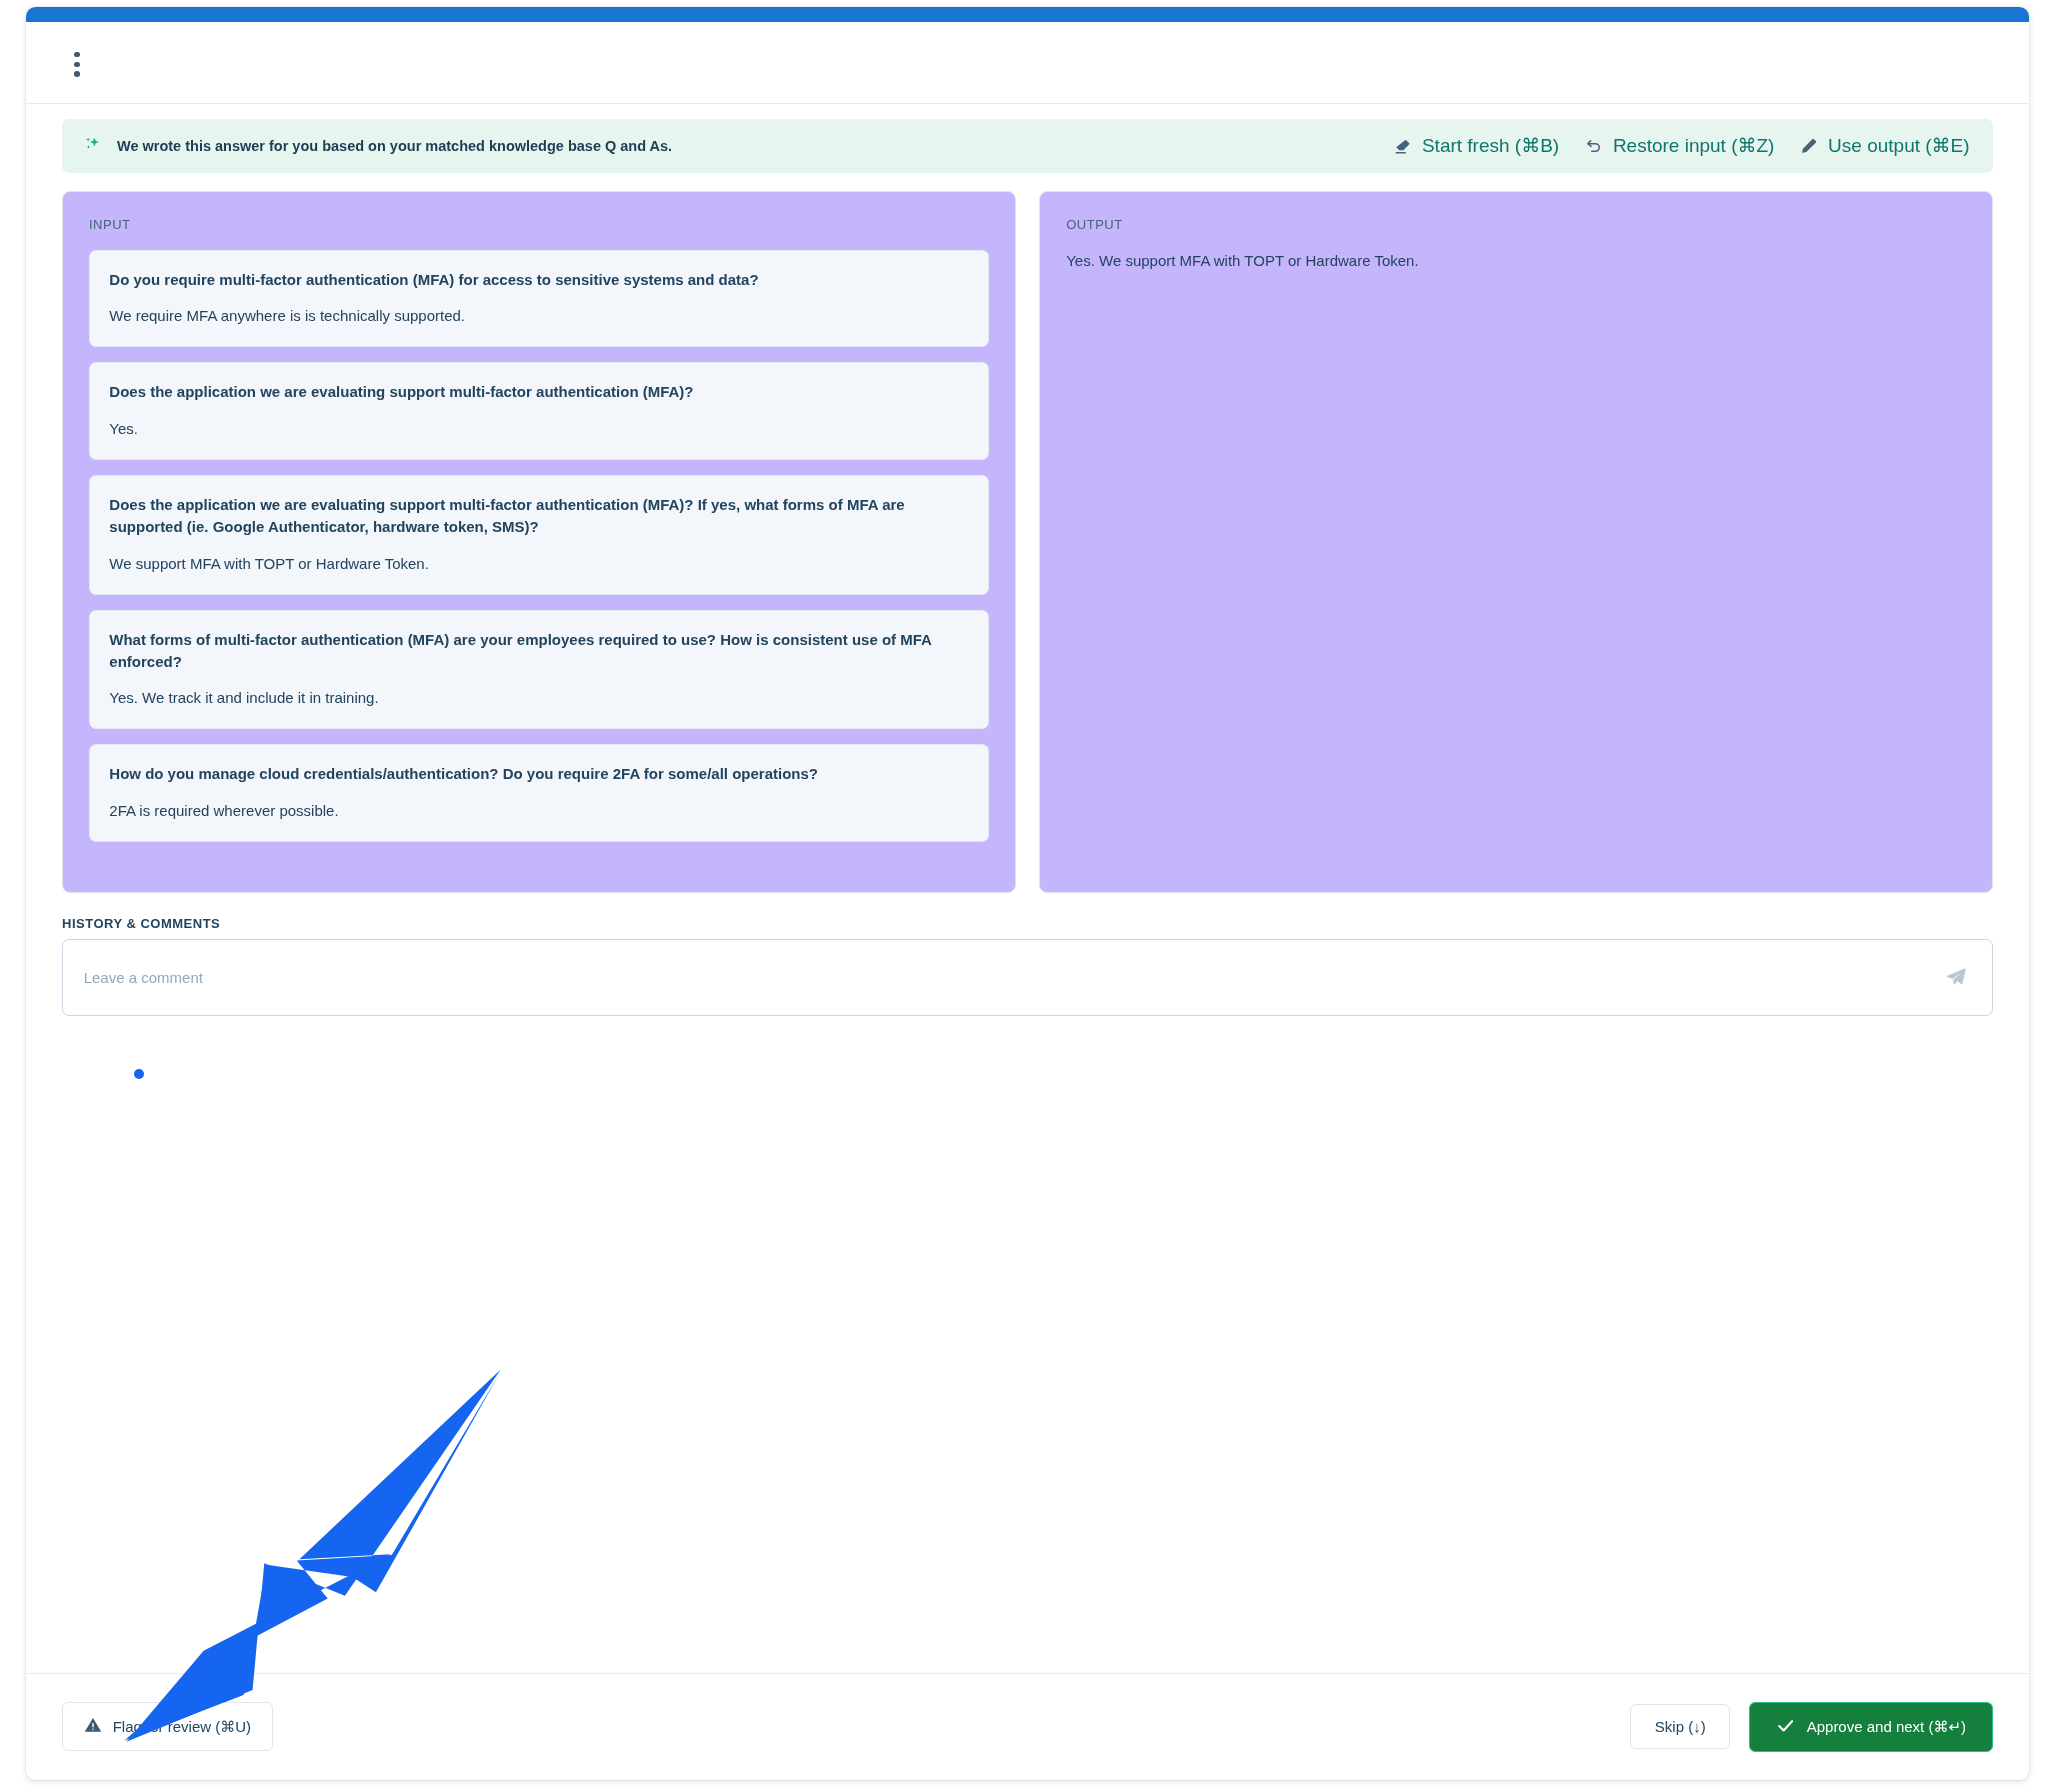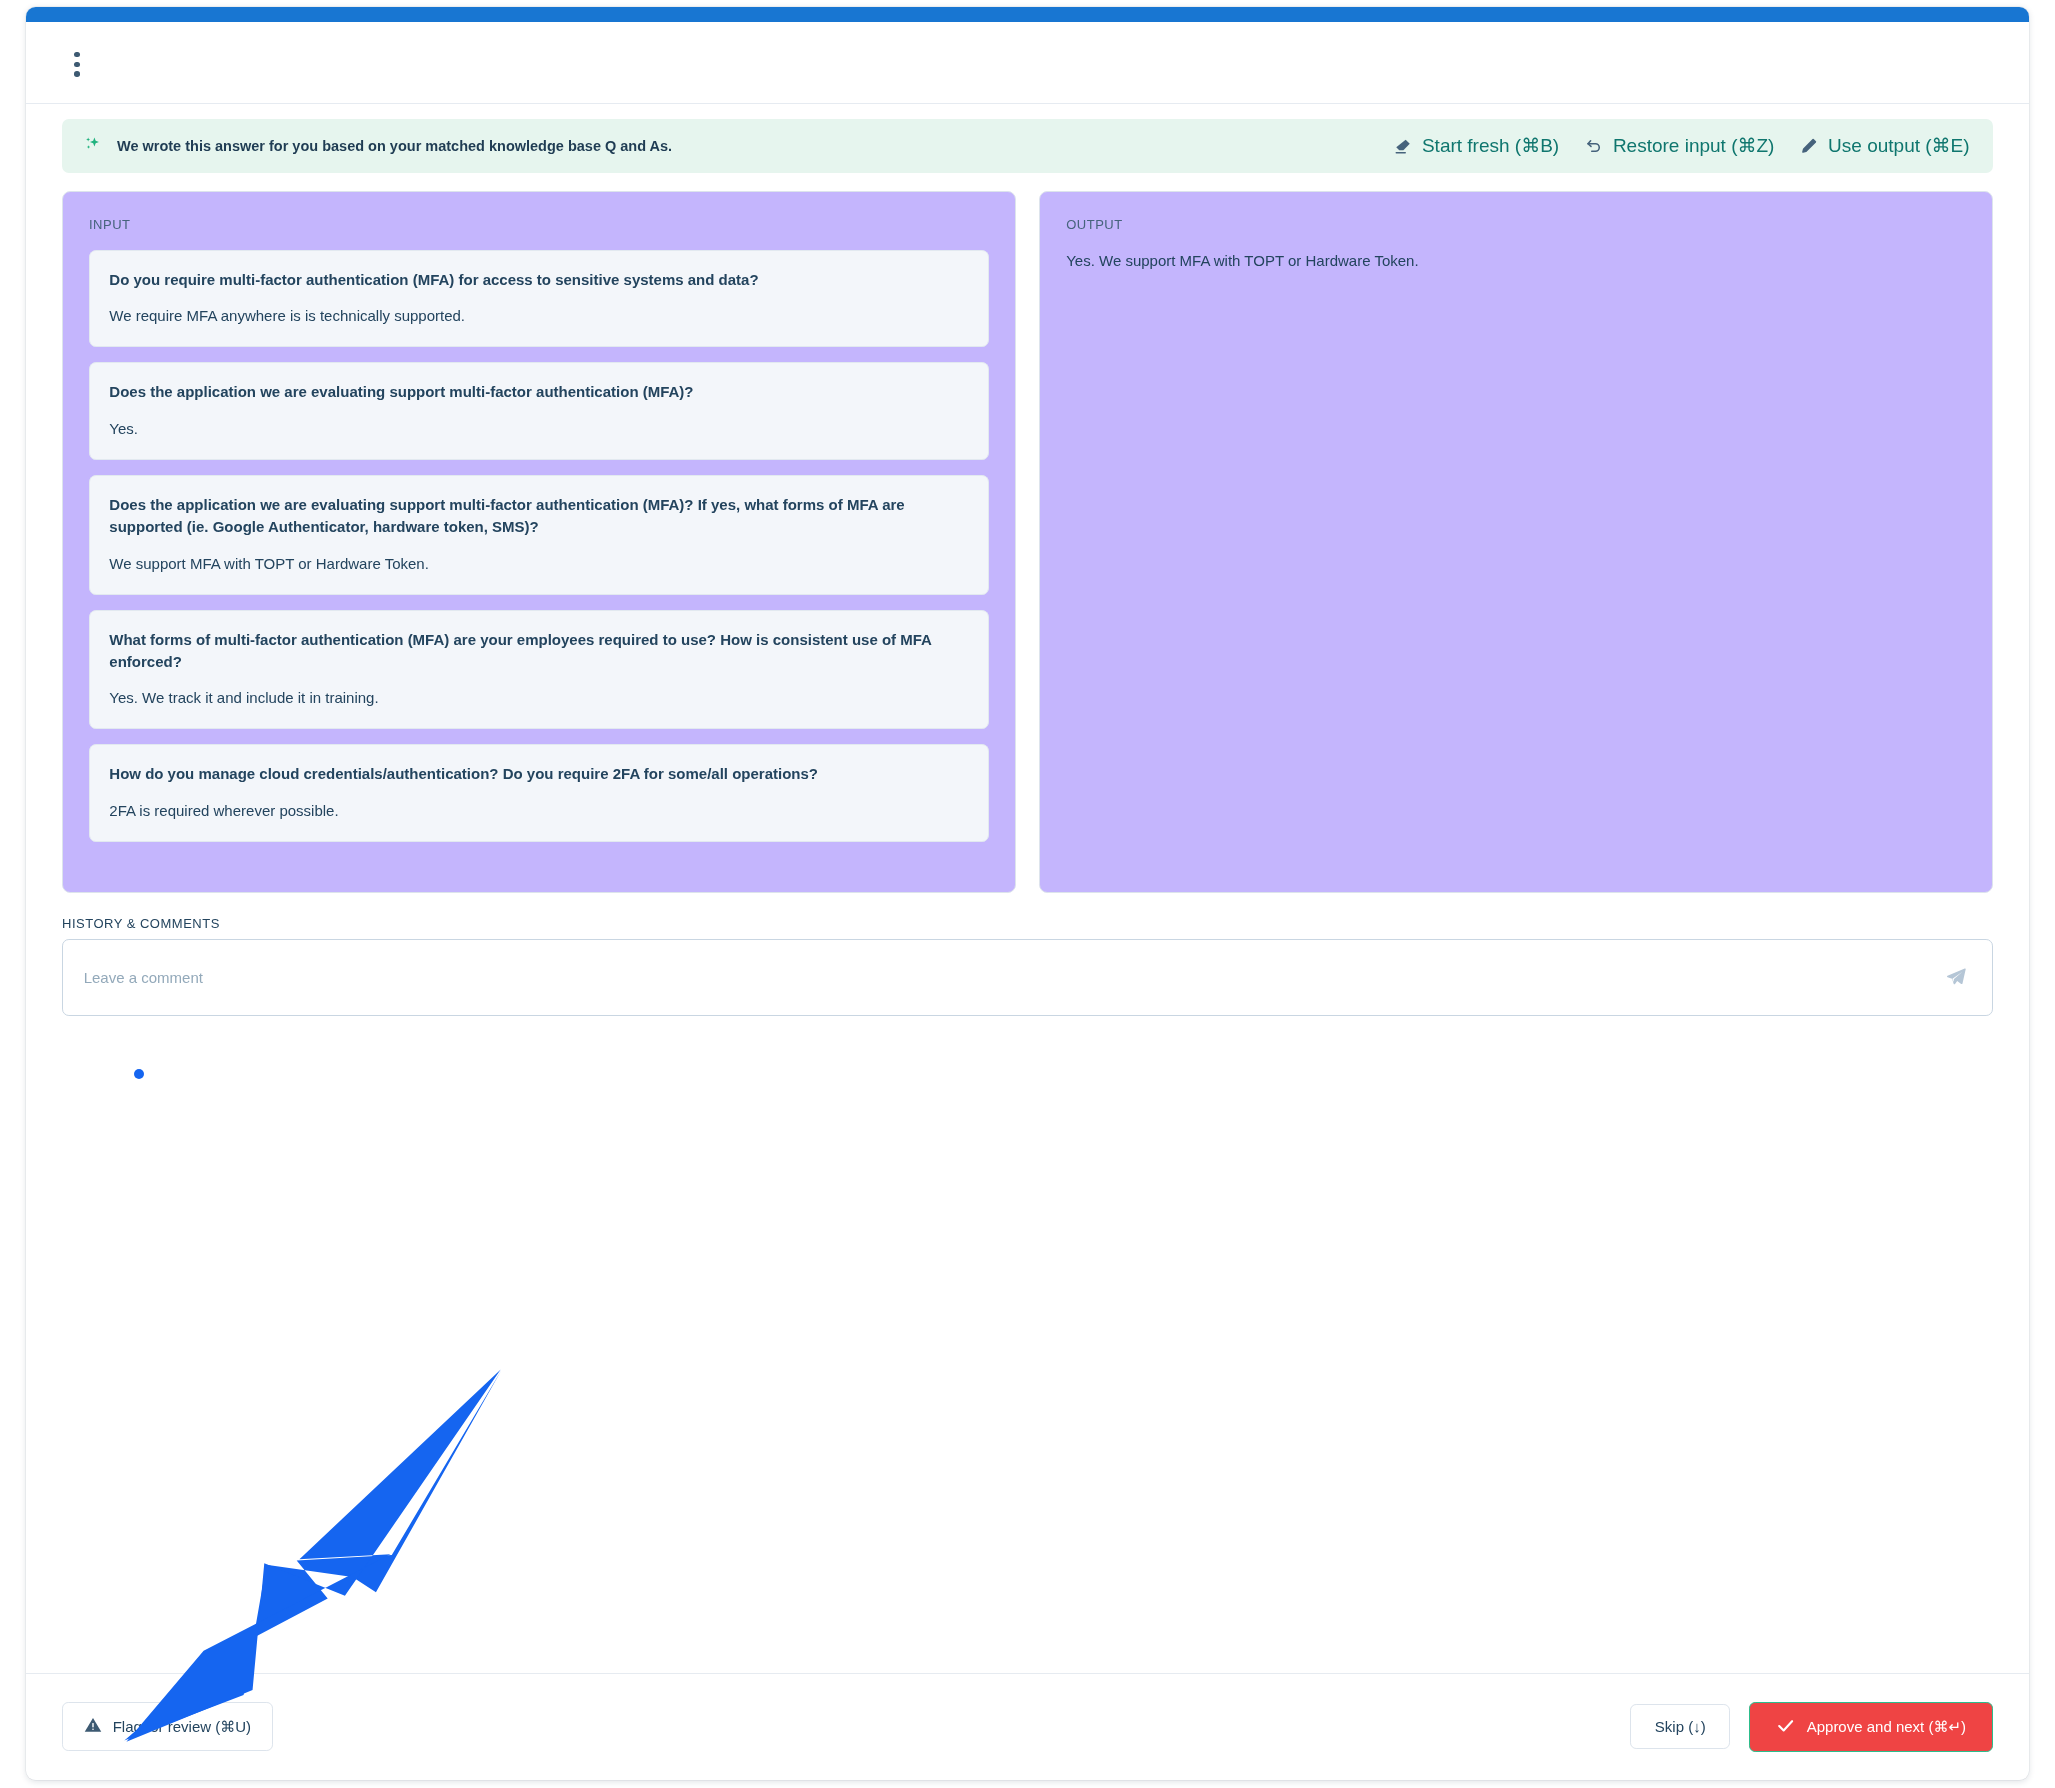--- a/index.html
+++ b/index.html
@@ -137,21 +137,21 @@
   .history {
     flex: 1 1 auto;
     padding: 23.4px 36px 0 36px;
     min-height: 0;
     position: relative;
   }
   .history-label {
     font-size: 13px;
     color: #23445e;
     letter-spacing: 0.5px;
-    font-weight: normal;
+    font-weight: bold;
   }
   .comment-box {
     margin-top: 8px;
     height: 77px;
     border: 1.4px solid #c9d6e2;
     border-radius: 6.9px;
     display: flex;
     align-items: center;
     padding: 0 23.4px 0 20.7px;
     background: #fff;
@@ -201,21 +201,21 @@
     padding: 13px 20.7px;
   }
   .footer-right { display: flex; align-items: center; gap: 19.3px; }
   .btn-skip {
     background: #ffffff;
     border: 1.4px solid #dde4ec;
     color: #23445e;
     padding: 13px 23.4px;
   }
   .btn-approve {
-    background: #ef4444;
+    background: #15803d;
     border: 1.4px solid #2bbd8c;
     color: #ffffff;
     padding: 13px 26px;
     font-weight: normal;
   }
 
   
   .arrow-overlay {
     position: absolute;
     left: 0; top: 0;

